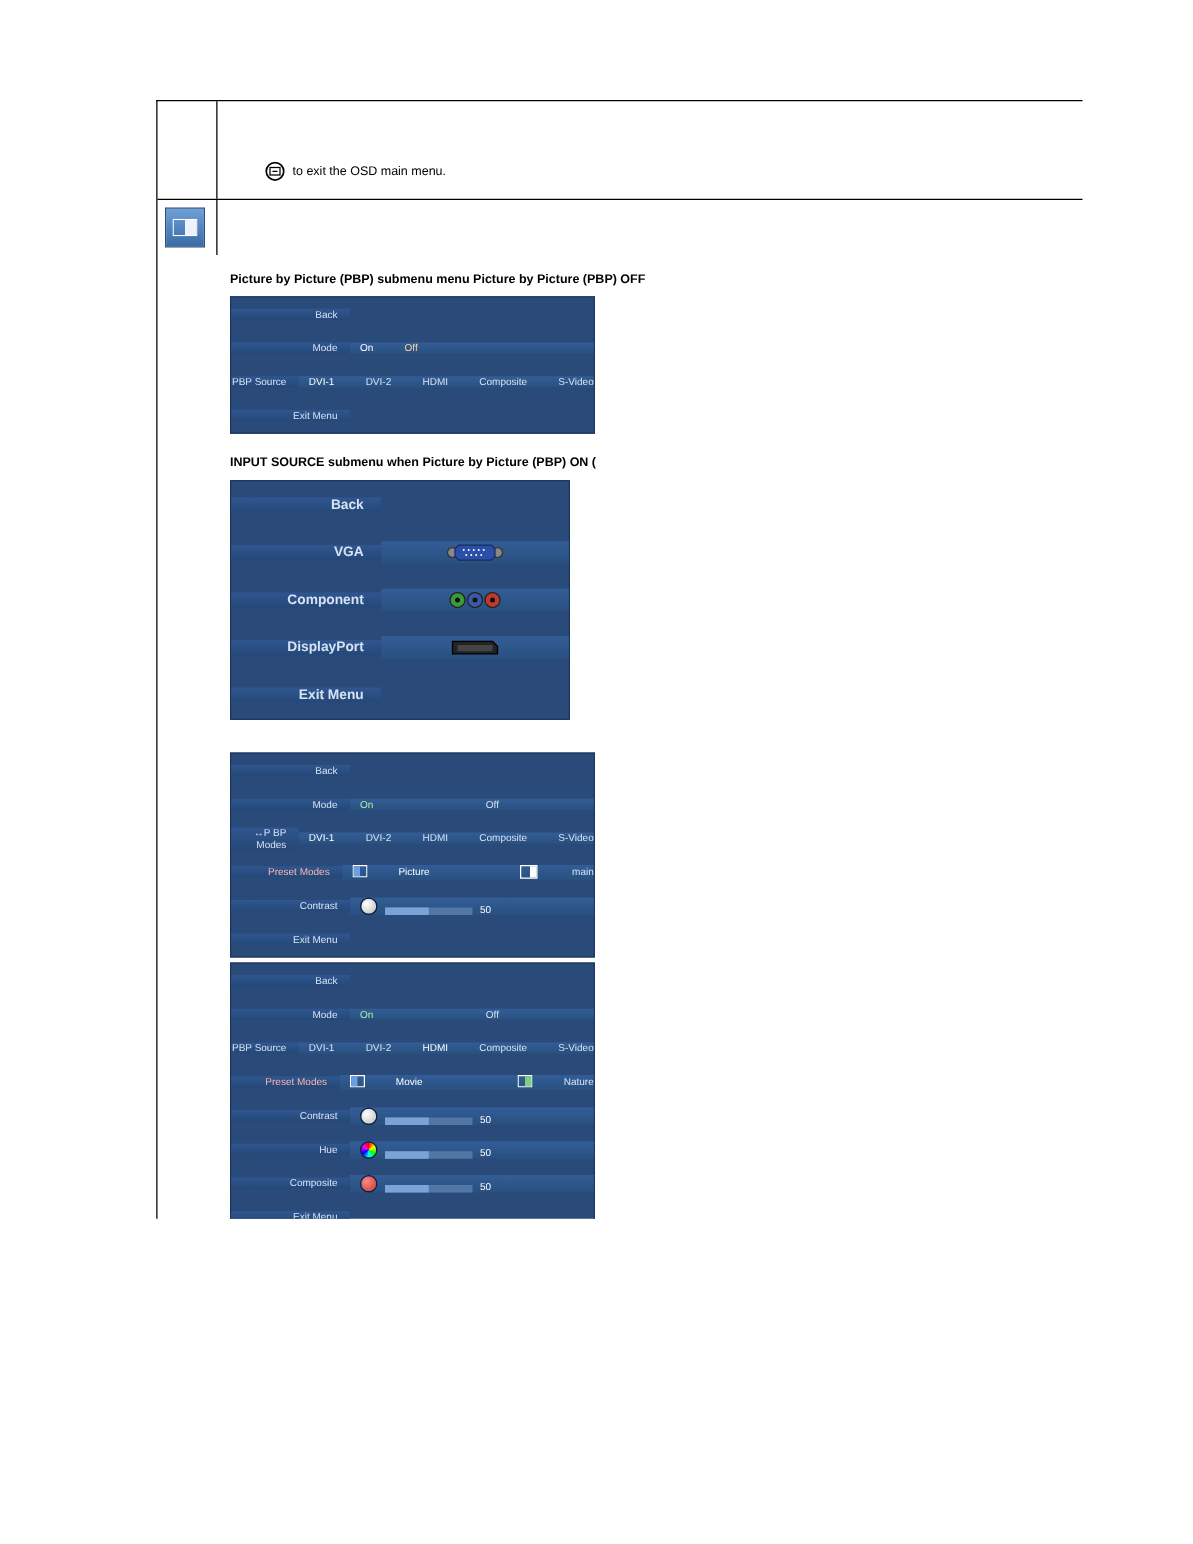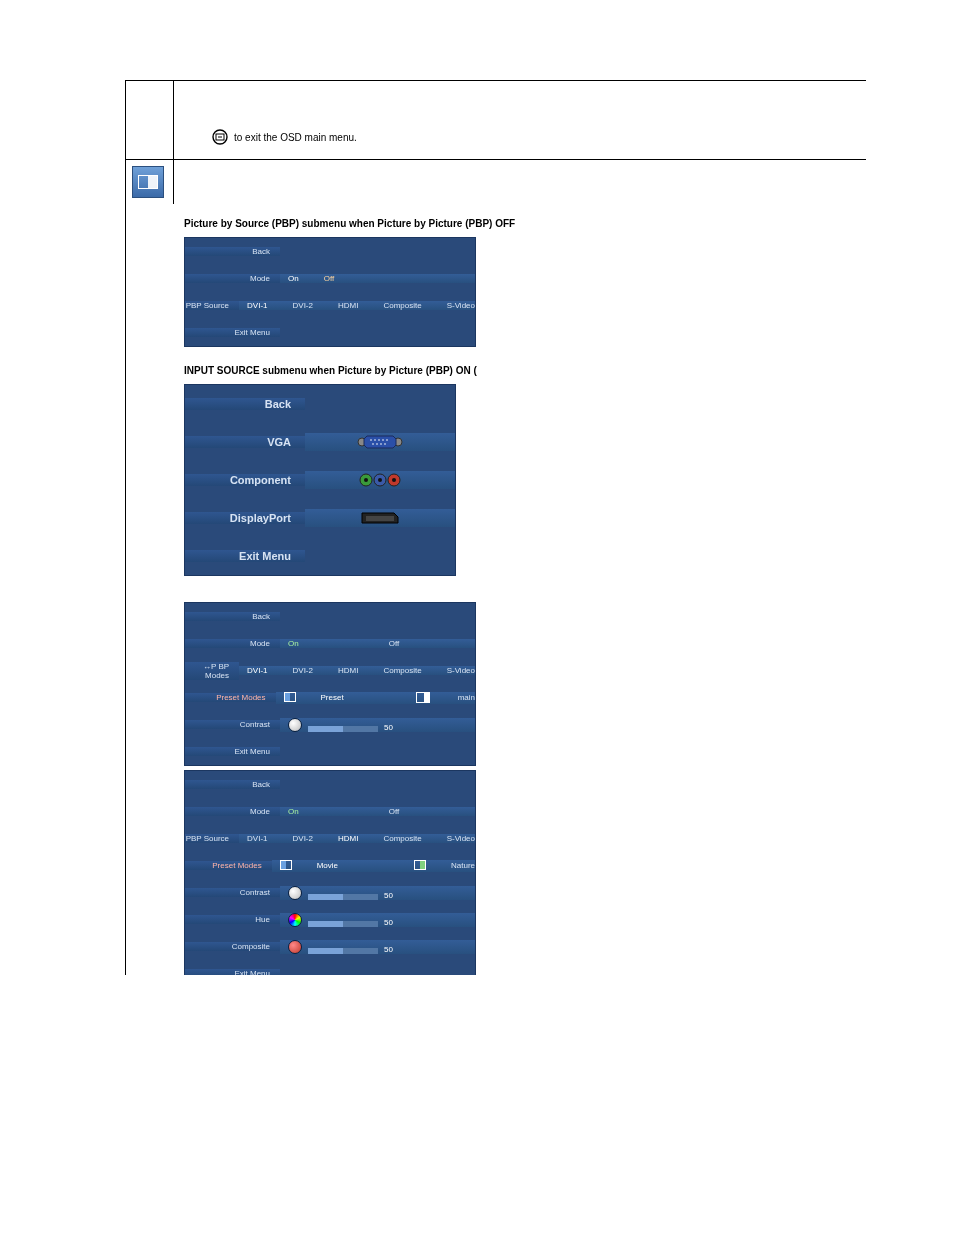--- a/index.html
+++ b/index.html
@@ -63,21 +63,21 @@
       <div class="iconcell">
         <div class="iconbox">
           <svg width="20" height="14" viewBox="0 0 20 14">
               <rect x="0.5" y="0.5" width="19" height="13" fill="none" stroke="#fff"></rect>
               <rect x="10" y="1" width="9" height="12" fill="#fff" opacity="0.9"></rect>
             </svg>
         </div>
       </div>
       <div class="maincell">
 
-        <div class="heading first">Picture by Source (PBP) submenu when Picture by Picture (PBP) OFF</div>
+        <div class="heading first">Picture by Picture (PBP) submenu menu Picture by Picture (PBP) OFF</div>
 
         <div class="osd">
           <div class="orow">
             <div class="lcell">Back</div>
             <div class="rcell"></div>
           </div>
           <div class="orow">
             <div class="lcell">Mode</div>
             <div class="rcell">
               <span class="opt sel">On</span>
@@ -185,21 +185,21 @@
               <span class="opt">S-Video</span>
             </div>
           </div>
           <div class="orow">
             <div class="lcell hl">Preset Modes</div>
             <div class="rcell">
               <span><svg width="12" height="10" viewBox="0 0 12 10">
                     <rect x="0.5" y="0.5" width="11" height="9" fill="none" stroke="#fff"></rect>
                     <rect x="1" y="1" width="5" height="8" fill="#6aa0e0"></rect>
                   </svg></span>
-              <span class="opt sel">Preset</span>
+              <span class="opt sel">Picture</span>
               <span style="width:22px"></span>
               <span class="pbpicon"></span>
               <span class="opt">main</span>
             </div>
           </div>
           <div class="orow">
             <div class="lcell">Contrast</div>
             <div class="rcell">
               <div class="slider">
                 <div class="sknob" style="background:radial-gradient(circle at 35% 35%, #fff, #bbb)"></div>

